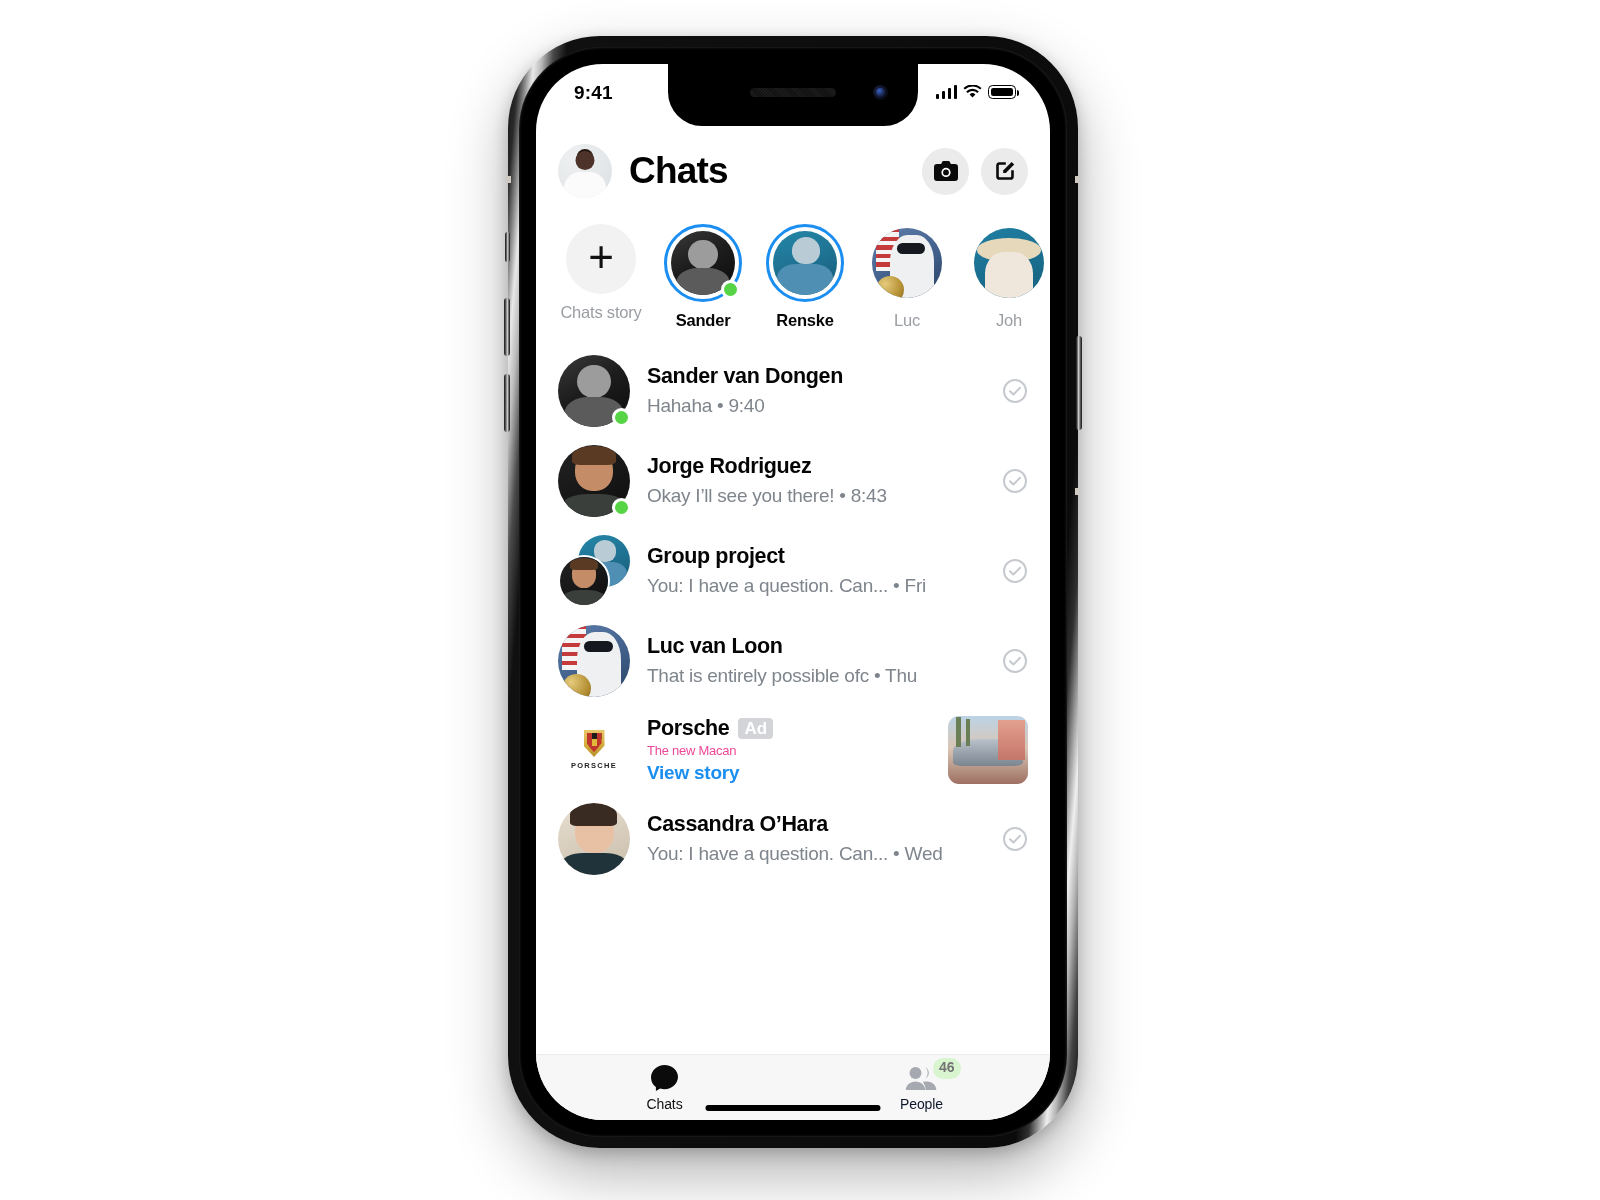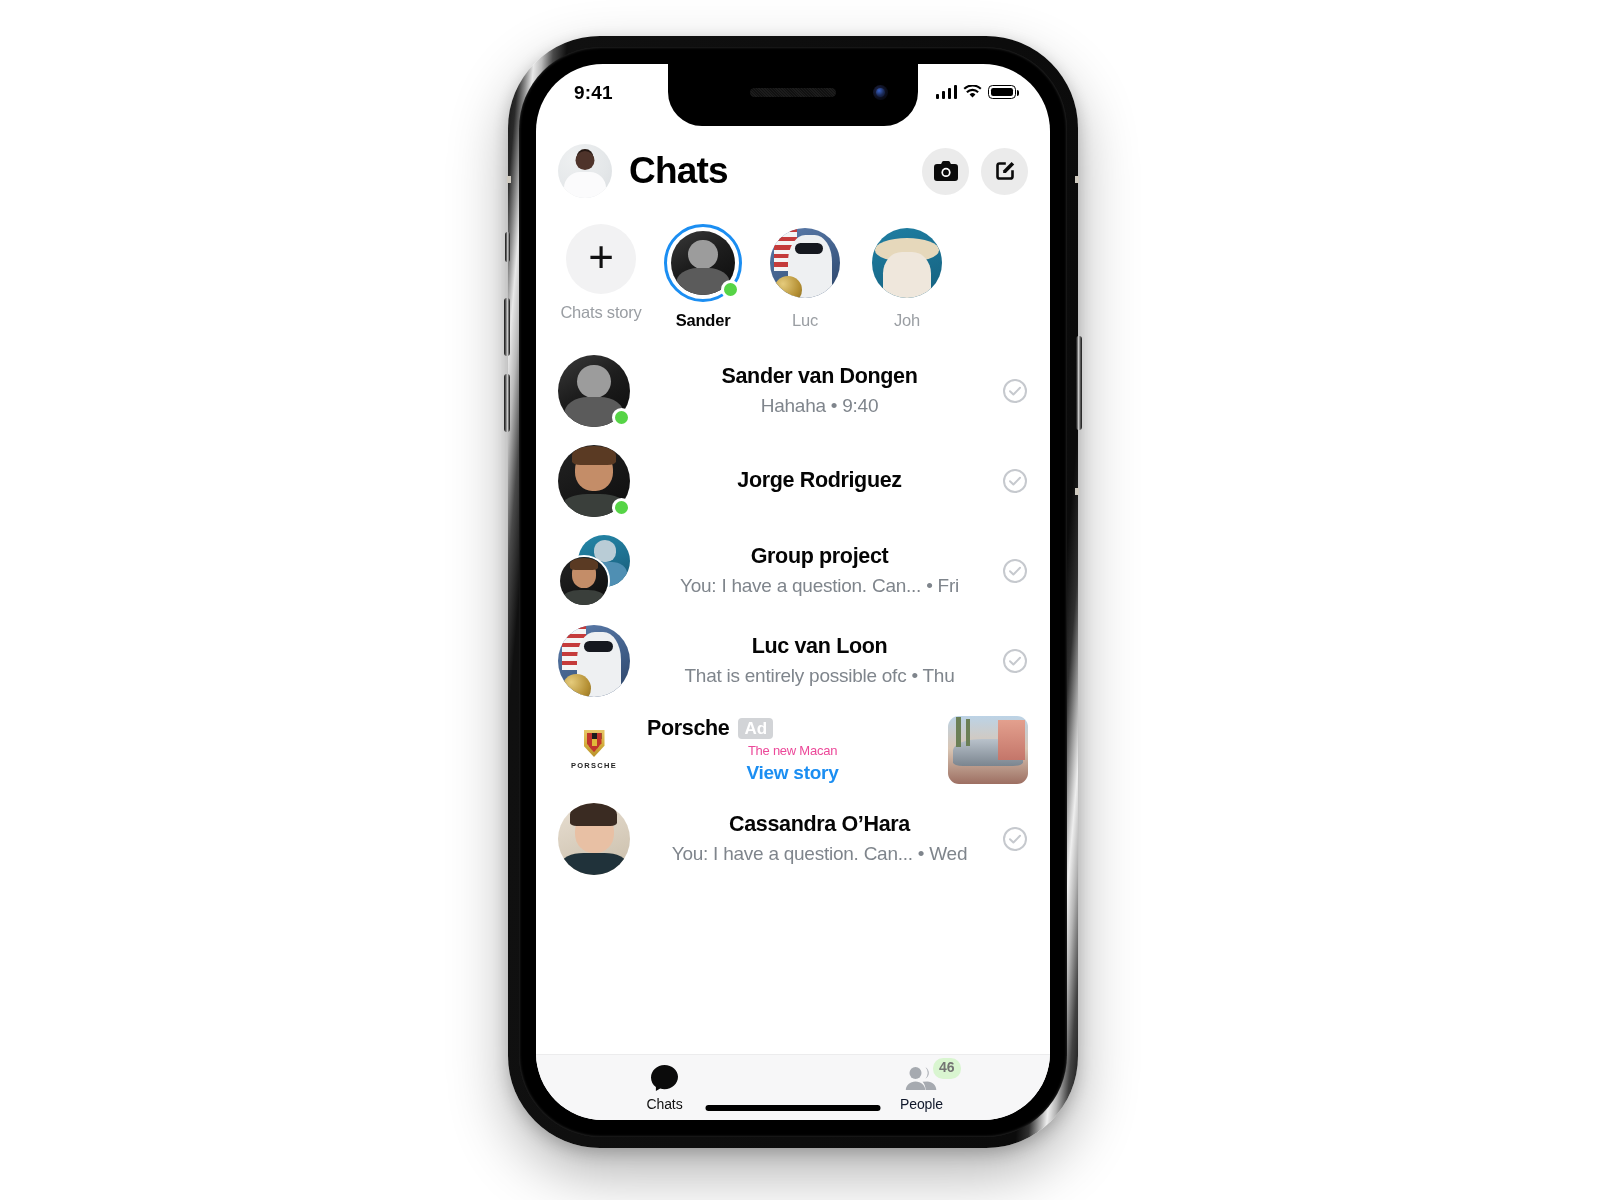--- a/index.html
+++ b/index.html
@@ -169,21 +169,21 @@
   }
   .dot-online {
     position: absolute; right: -1px; bottom: 0px;
     width: 19px; height: 19px; border-radius: 50%;
     background: #56d446; border: 3px solid #fff; z-index: 3;
   }
 
   
   .chat-list {
     position: absolute; left: 0; top: 282px; right: 0; bottom: 66px;
-    overflow: hidden; background: #fff; text-align: center;
+    overflow: hidden; background: #fff;
   }
   .row { display: flex; align-items: center; padding: 9px 22px 9px 22px; cursor: pointer; }
   .row-av {
     width: 72px; height: 72px; border-radius: 50%; flex: 0 0 auto;
     position: relative; overflow: visible;
   }
   .av-img { width: 72px; height: 72px; border-radius: 50%; overflow: hidden; position: relative; }
   .row-body { flex: 1 1 auto; min-width: 0; margin-left: 17px; }
   .row-name {
     font-size: 21.5px; font-weight: bold; color: #050505;
@@ -382,20 +382,28 @@
           <div class="story">
             <div class="story-ring active">
               <div class="story-img">
                   <span class="ph ph-sander"></span>
                 </div>
               <span class="dot-online"></span>
             </div>
             <div class="story-label on">Sander</div>
           </div>
 
+          <div class="story">
+            <div class="story-ring active">
+              <div class="story-img">
+                  <span class="ph ph-renske"></span>
+                </div>
+            </div>
+            <div class="story-label on">Renske</div>
+          </div>
 
           <div class="story">
             <div class="story-ring plain">
               <div class="story-img">
                   <span class="ph ph-luc">
                     <i></i>
                     <b></b>
                   </span>
                 </div>
             </div>
@@ -437,20 +445,21 @@
             <div class="row-av">
               <div class="av-img">
                   <span class="ph ph-jorge">
                     <i></i>
                   </span>
                 </div>
               <span class="dot-online"></span>
             </div>
             <div class="row-body">
               <div class="row-name">Jorge Rodriguez</div>
+              <div class="row-snip">Okay I’ll see you there! • 8:43</div>
             </div>
             <span class="check">
               <svg width="26" height="26" viewBox="0 0 26 26">
                   <circle cx="13" cy="13" r="11" fill="none" stroke="#c6c9ce" stroke-width="2"></circle>
                   <path d="M8 13.2l3.4 3.3L18 9.8" fill="none" stroke="#c6c9ce" stroke-width="2" stroke-linecap="round" stroke-linejoin="round"></path>
                 </svg>
             </span>
           </div>
 
           <div class="row">

